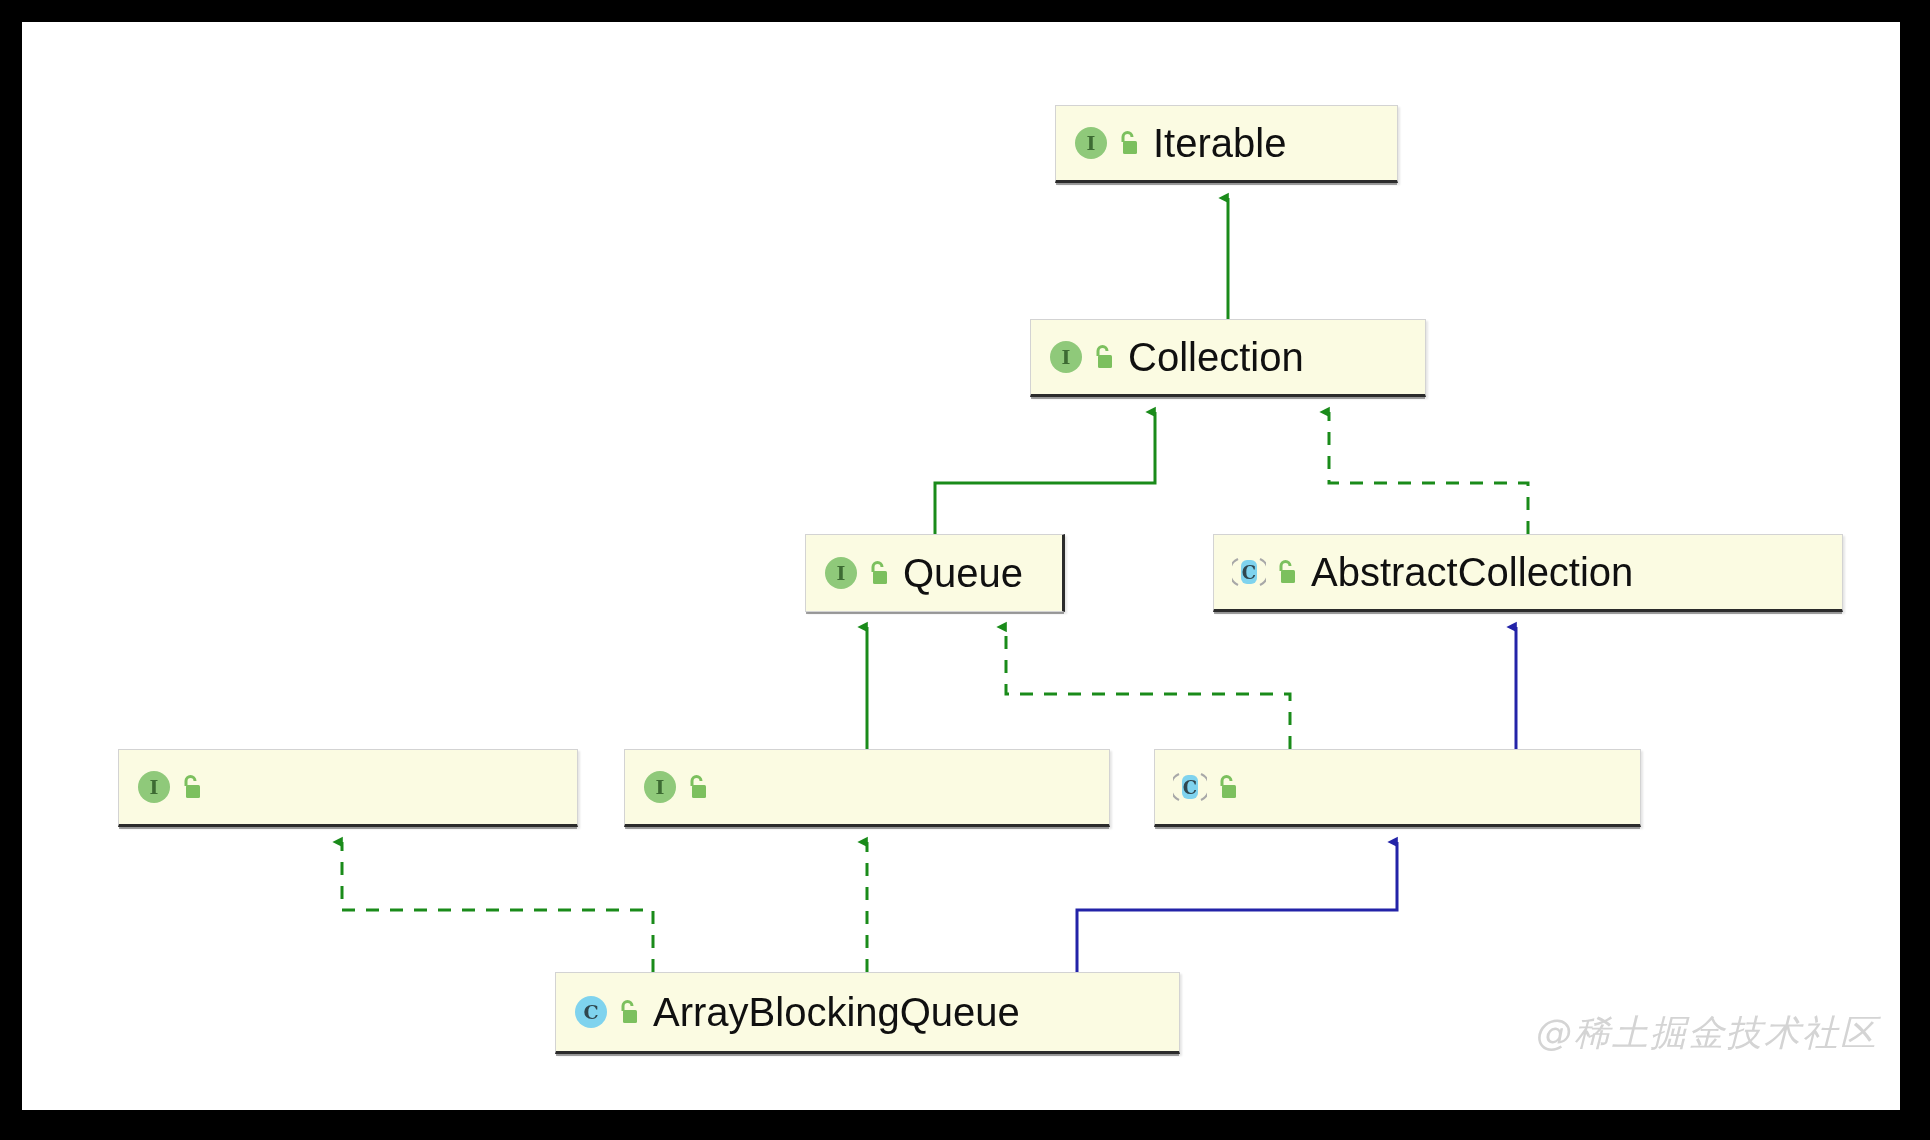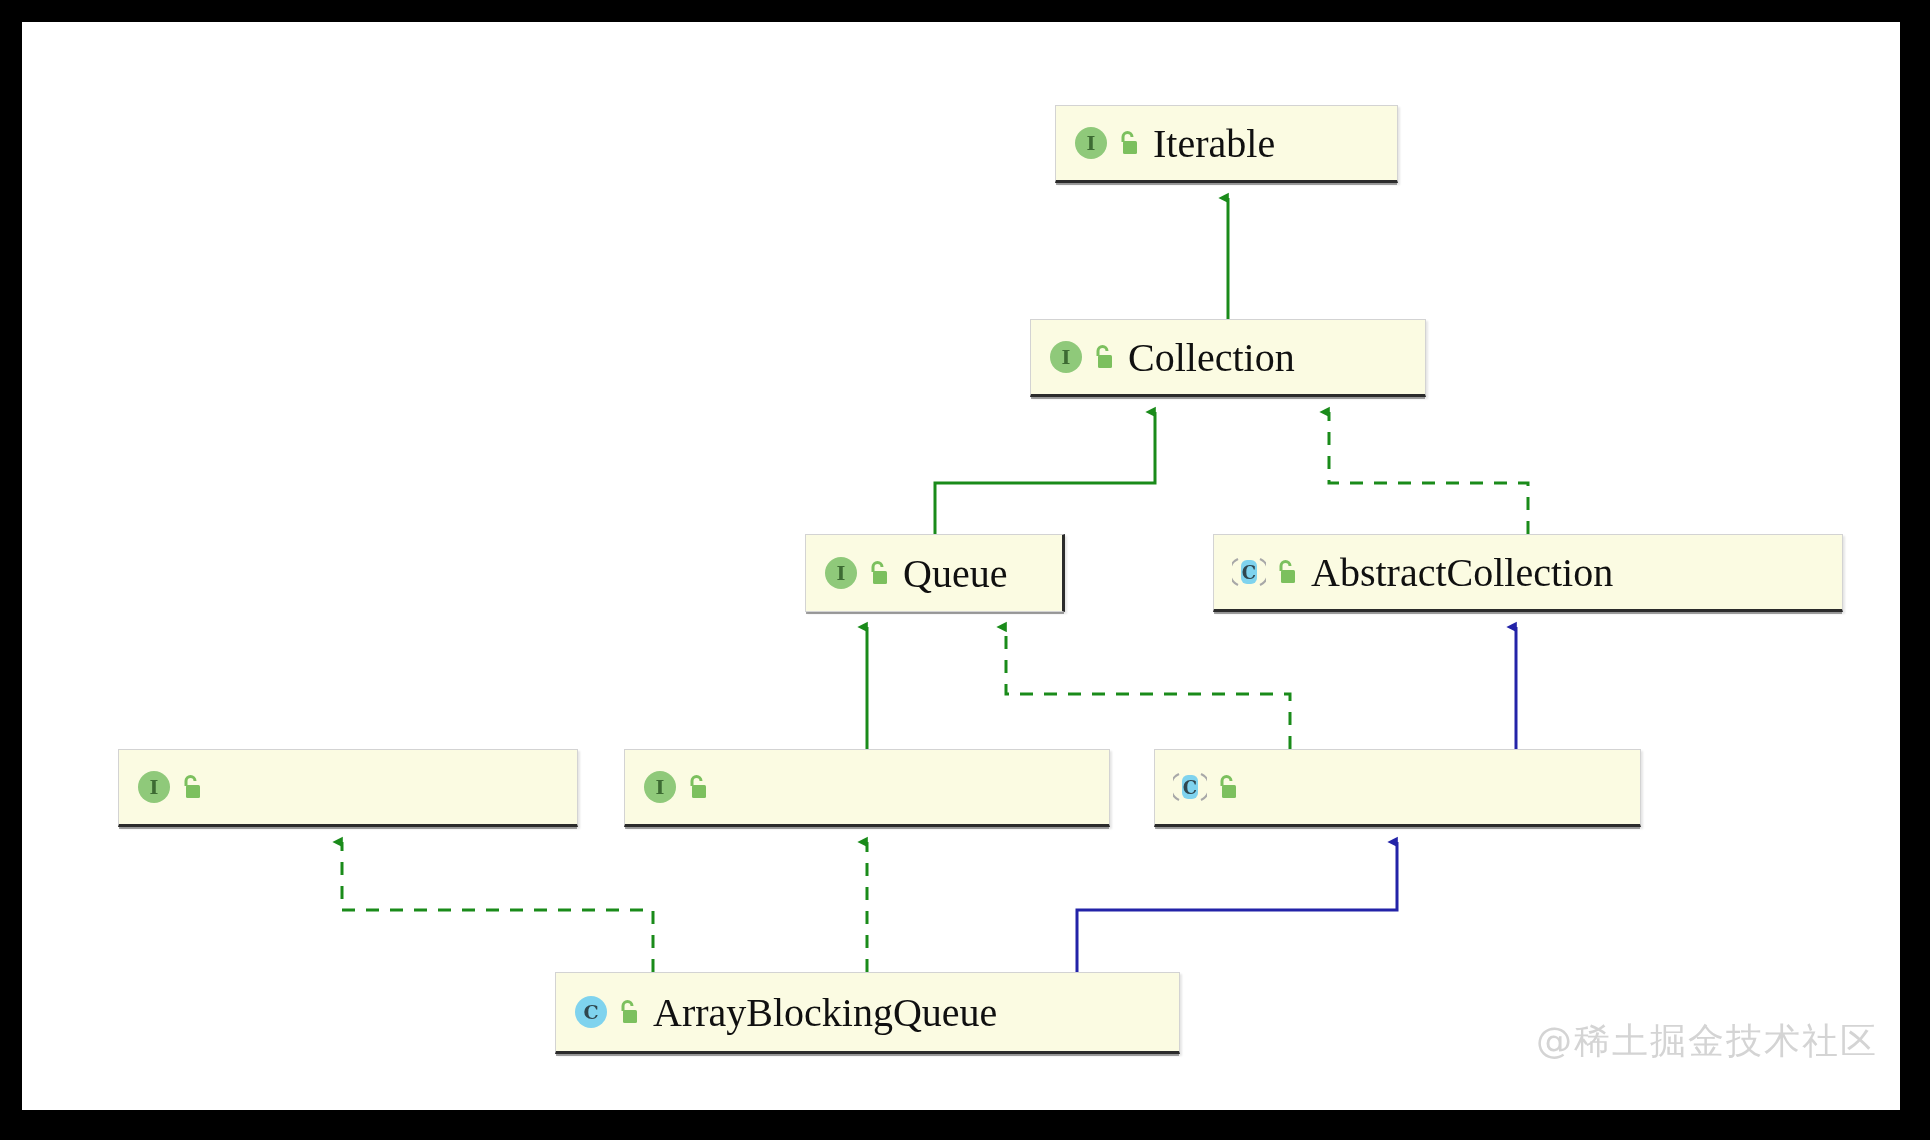--- a/index.html
+++ b/index.html
@@ -45,21 +45,21 @@
     padding-left: 18px;
     box-shadow: 0 3px 0 -1px rgba(0,0,0,0.35), 2px 2px 2px rgba(0,0,0,0.10);
   }
   .node.thickbottom {
     border-bottom: 3px solid #2b2b2b;
   }
   .node.thickright {
     border-right: 3px solid #2b2b2b;
   }
   .node-label {
-    font-family: Liberation Serif, serif;
+    font-family: Liberation Sans, sans-serif;
     font-size: 40px;
     color: #101010;
     letter-spacing: 0px;
     white-space: nowrap;
     margin-left: 14px;
   }
   .icon-group {
     display: flex;
     align-items: center;
     flex: 0 0 auto;
@@ -73,26 +73,27 @@
   .lock-icon {
     width: 24px;
     height: 26px;
     position: relative;
     margin-left: 7px;
     flex: 0 0 auto;
   }
   .watermark {
     position: absolute;
     right: 22px;
-    bottom: 44px;
+    bottom: 52px;
     font-family: "DejaVu Sans", "Liberation Sans", sans-serif;
     font-size: 36px;
     color: #d4d4d4;
     letter-spacing: 2px;
     white-space: nowrap;
+    font-style: italic;
   }
 </style>
 </head>
 <body>
 
 <div id="stage">
   <div id="canvas">
 
     <svg id="edges" viewBox="0 0 1878 1088" width="1878" height="1088" xmlns="http://www.w3.org/2000/svg">
       <defs>

